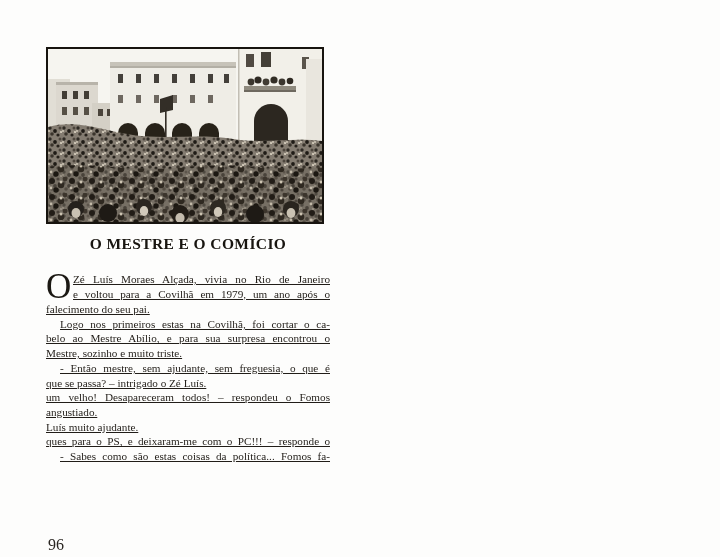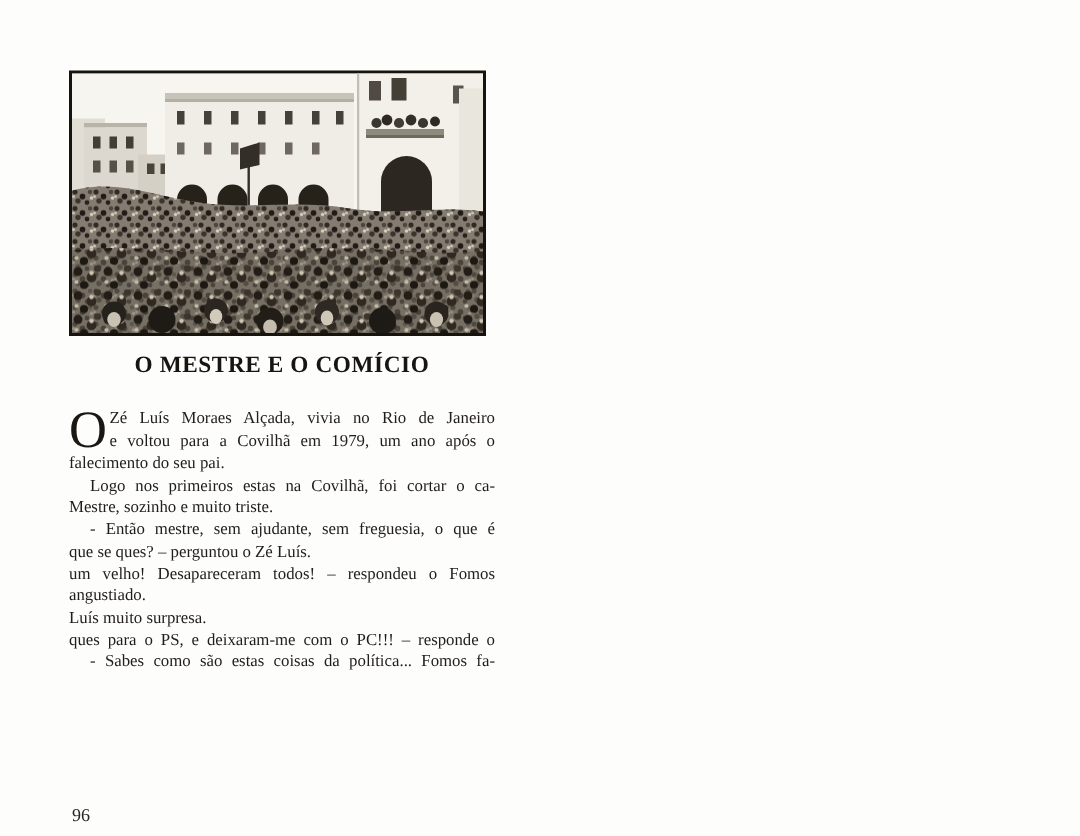--- a/index.html
+++ b/index.html
@@ -35,36 +35,37 @@
   }
 
   
   .textcol { position:absolute; }
   #left-text  { left:46px;  top:272px; width:284px; }
 
   .line {
     font-size:11.2px;
     line-height:14.7px;
     color:#211d18;
+    text-decoration:underline;
   }
   .line.just { text-align:justify; text-align-last:justify; }
   .line.ind  { padding-left:14px; }
 
   
   .dc { display:flex; align-items:flex-start; }
   .dropcap {
     flex:0 0 27px; width:27px;
     font-size:35px; line-height:30px;
     color:#1b1813;
   }
   .dc-lines { flex:1; min-width:0; }
 
   .page-number {
     position:absolute; top:536px;
-    font-size:12px; color:#2a2622;
+    font-size:16px; color:#2a2622;
   }
   #pn-left  { left:48px; }
 </style>
 </head>
 <body style="background: rgb(253, 253, 252); color: rgb(33, 29, 24);">
 
 <div class="page" id="left-page">
 
   <div class="photo-frame" title="black-and-white photo of a huge crowd at a political rally in a town square, white buildings with arched doorways and a crowded balcony behind">
     <svg viewBox="0 0 274 173" xmlns="http://www.w3.org/2000/svg">
@@ -181,26 +182,27 @@
     <div class="dc">
       <span class="dropcap">O</span>
       <div class="dc-lines">
           <div class="line just">Zé Luís Moraes Alçada, vivia no Rio de Janeiro</div>
           <div class="line just">e voltou para a Covilhã em 1979, um ano após o</div>
         </div>
     </div>
     <div>
         <div class="line">falecimento do seu pai.</div>
         <div class="line just ind">Logo nos primeiros estas na Covilhã, foi cortar o ca-</div>
+        <div class="line just">belo ao Mestre Abílio, e para sua surpresa encontrou o</div>
         <div class="line">Mestre, sozinho e muito triste.</div>
         <div class="line just ind">- Então mestre, sem ajudante, sem freguesia, o que é</div>
-        <div class="line">que se ques? – perguntou o Zé Luís.</div>
+        <div class="line">que se passa? – intrigado o Zé Luís.</div>
         <div class="line just">um velho! Desapareceram todos! – respondeu o Fomos</div>
         <div class="line">angustiado.</div>
-        <div class="line">Luís muito surpresa.</div>
+        <div class="line">Luís muito ajudante.</div>
         <div class="line just">ques para o PS, e deixaram-me com o PC!!! – responde o</div>
         <div class="line just ind">- Sabes como são estas coisas da política... Fomos fa-</div>
       </div>
   </div>
 
   <div class="page-number" id="pn-left">96</div>
 </div>
 
 <div class="page" id="right-page">
   

